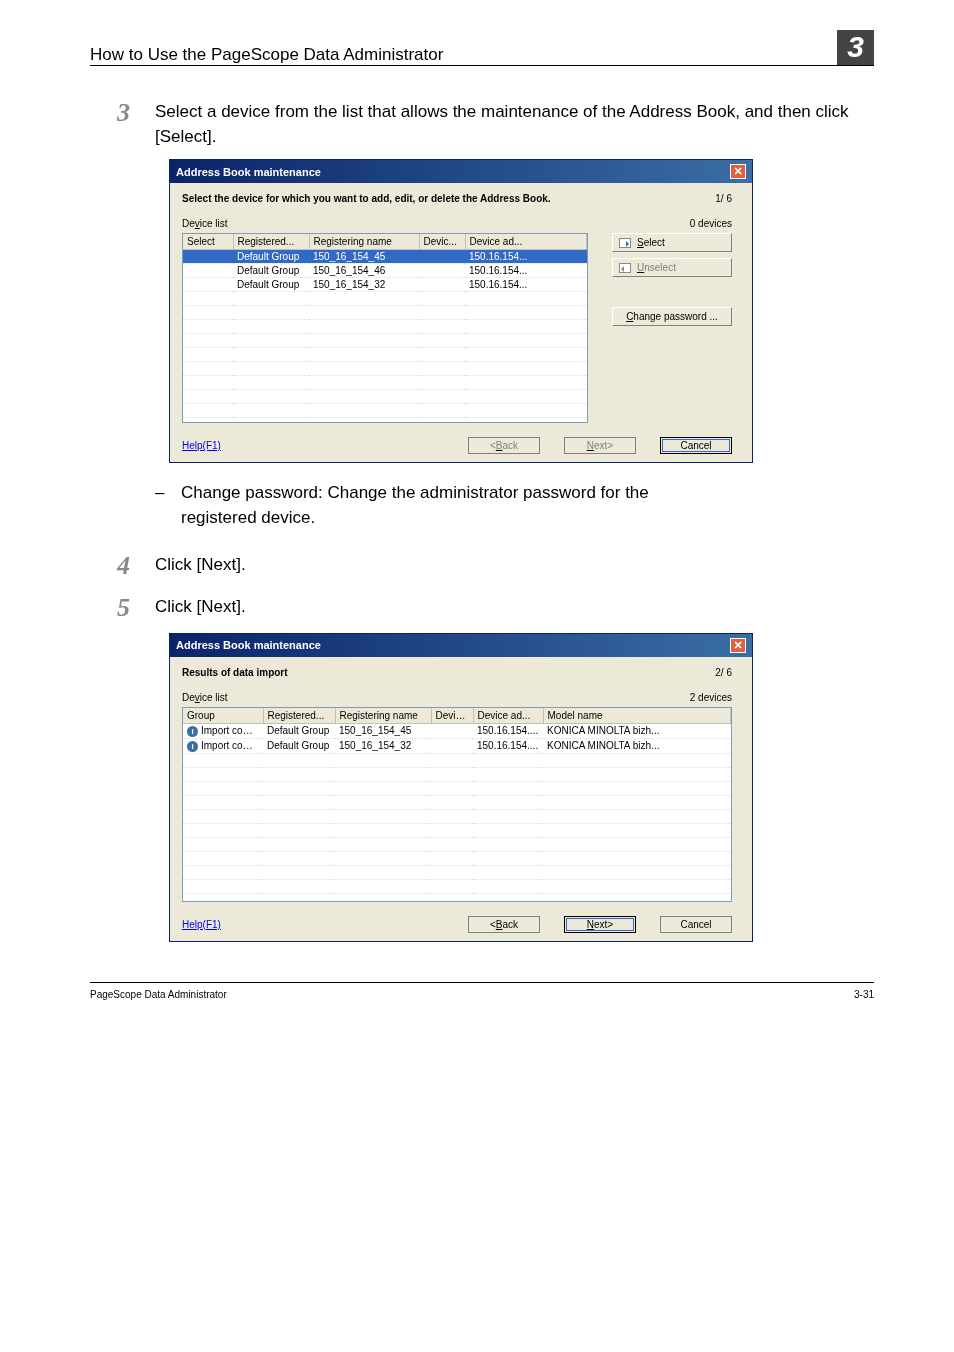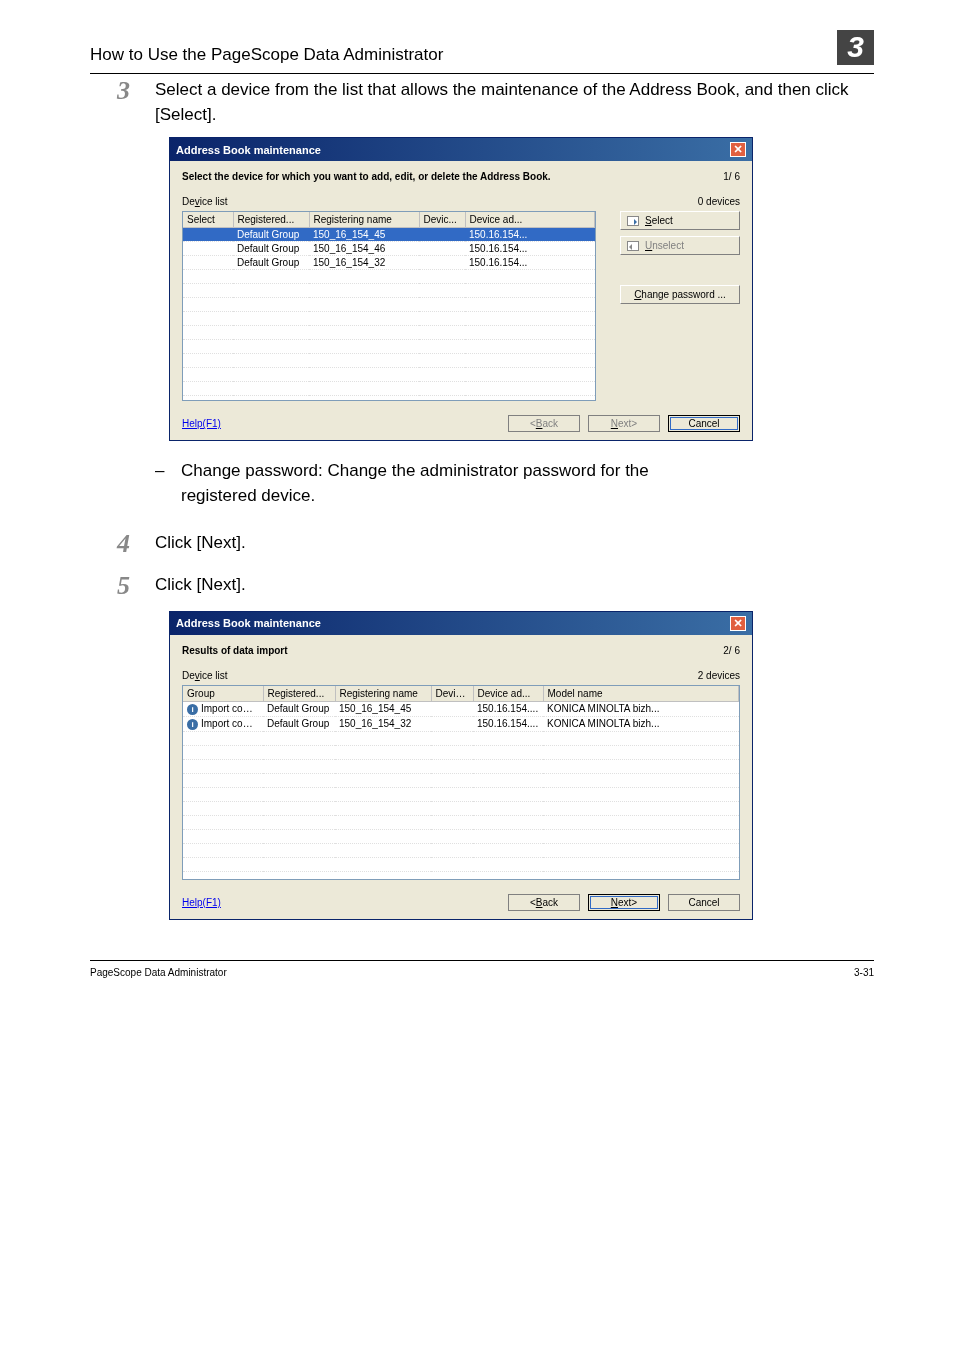--- a/index.html
+++ b/index.html
@@ -13,21 +13,22 @@
   .page {
     padding: 30px 80px 30px 90px;
     min-height: 1290px;
     position: relative;
   }
   .header-row {
     display: flex;
     justify-content: space-between;
     align-items: flex-end;
     border-bottom: 1px solid #000;
-    padding-bottom: 8px;
+    padding-bottom: 0;
+    margin-bottom: 30px;
   }
   .header-left {
     font-size: 17px;
     color: #000;
   }
   .header-right-badge {
     background: #444;
     color: #fff;
     font-size: 30px;
     font-weight: bold;
@@ -83,21 +84,21 @@
     color: #fff;
     width: 16px; height: 15px;
     border: 1px solid #fff;
     display: inline-flex;
     align-items: center;
     justify-content: center;
     font-weight: bold;
     font-size: 11px;
     line-height: 1;
   }
-  .dlg-body { padding: 10px 12px 8px 12px; }
+  .dlg-body { padding: 10px 20px 8px 12px; }
   .dlg-top-row { display: flex; justify-content: space-between; margin-bottom: 14px; }
   .dlg-top-row .left { font-weight: bold; }
   .dlg-list-label { margin-bottom: 4px; display: flex; justify-content: space-between; }
   .with-underline { text-decoration: underline; text-decoration-color: #000; display: inline; }
   .dlg-flex { display: flex; gap: 24px; }
 
   .table-wrap {
     border: 1px solid #7F9DB9;
     background: #fff;
     flex: 1;
@@ -160,21 +161,21 @@
     font-size: 8px; line-height: 11px;
     margin-right: 3px;
   }
   .dlg-bottom {
     display: flex;
     justify-content: space-between;
     align-items: center;
     margin-top: 14px;
   }
   .help-link { color: #0000EE; text-decoration: underline; }
-  .bottom-btns { display: flex; gap: 8px; }
+  .bottom-btns { display: flex; gap: 24px; }
   .btn {
     border: 1px solid #808080;
     background: #ECE9D8;
     padding: 2px 0;
     font-size: 10px;
     width: 72px;
     text-align: center;
   }
   .btn.disabled { color: #808080; }
   .btn.default { border: 1px solid #000; box-shadow: inset 0 0 0 1px #ECE9D8, inset 0 0 0 2px #316AC5; }

